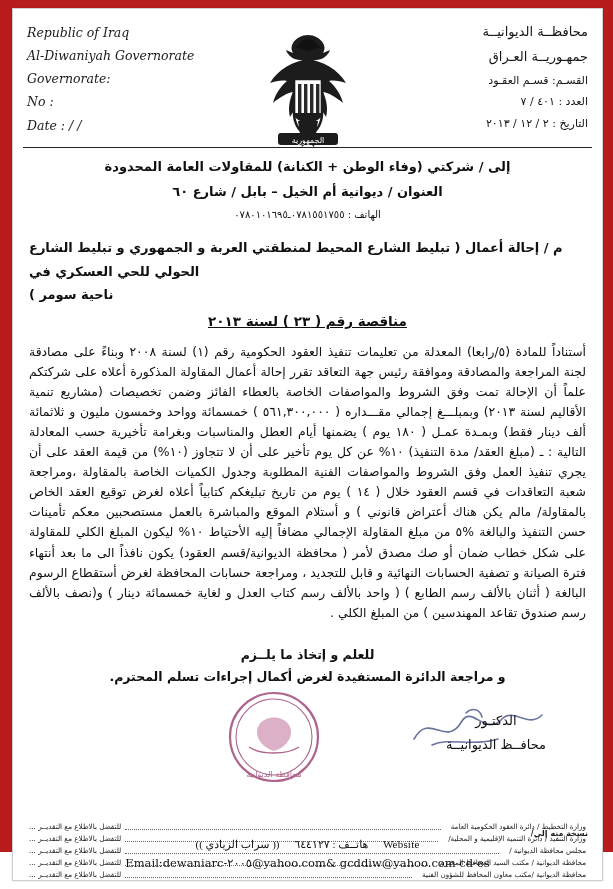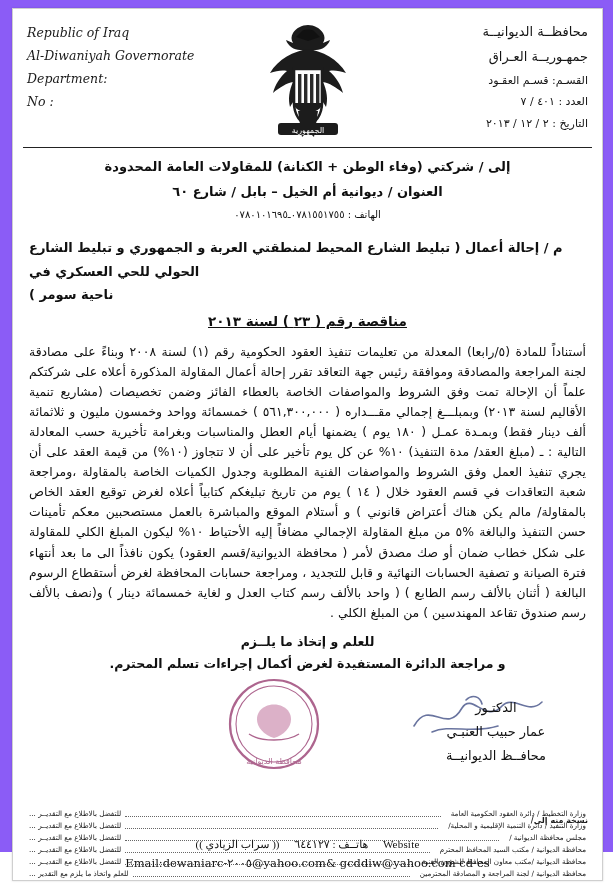--- a/index.html
+++ b/index.html
@@ -6,21 +6,21 @@
   body{
     width:613px;height:889px;
     background:#ffffff;
     font-family:"DejaVu Sans","Liberation Sans",sans-serif;
     color:#111;
     overflow:hidden;
   }
   .page{
     position:relative;
     width:613px;height:852px;
-    background:#8b5cf6;
+    background:#b91c1c;
   }
   .sheet{
     position:absolute;
     left:12px;top:8px;
     width:589px;height:871px;
     background:#ffffff;
     border:1px solid #cfcfcf;
     box-shadow:0 0 2px rgba(0,0,0,.15);
     overflow:hidden;
   }
@@ -46,21 +46,21 @@
     direction:rtl;text-align:right;
     font-size:13px;
     line-height:1.95;
     color:#141414;
   }
   .hdr-right .ln{white-space:nowrap;}
   .hdr-right .small{font-size:11px;}
 
   
   .emblem{
-    position:absolute;left:50%;top:4px;margin-left:-46px;
+    position:absolute;left:50%;top:14px;margin-left:-46px;
     width:92px;height:124px;text-align:center;
   }
   .emblem svg{display:block;}
 
   
   .body{
     direction:rtl;
     margin:6px 16px 0 16px;
     font-size:12.5px;
     line-height:1.72;
@@ -92,21 +92,21 @@
     letter-spacing:.5px;
   }
   .para{
     margin-top:8px;
     font-size:12.4px;
     line-height:1.62;
     text-align:justify;
     text-justify:inter-word;
   }
   .closing{
-    margin-top:8px;
+    margin-top:21px;
     text-align:center;
     font-size:12.5px;
     font-weight:bold;
     line-height:1.8;
   }
 
   
   .sig-area{
     position:relative;
     height:118px;
@@ -188,22 +188,23 @@
 <body>
 
 <div class="page">
   <div class="sheet">
 
     <div class="header">
 
       <div class="hdr-left">
         <div class="ln">Republic of Iraq</div>
         <div class="ln">Al-Diwaniyah Governorate</div>
-        <div class="ln">Department:</div>
+        <div class="ln">Governorate:</div>
         <div class="ln">No :</div>
+        <div class="ln">Date :          /        /</div>
       </div>
 
       <div class="emblem">
         <svg width="92" height="124" viewBox="0 0 92 124" xmlns="http://www.w3.org/2000/svg">
 
           <path d="M46 6 C40 6 34 9 31 14 C29 17 29 21 31 24 L24 21 C26 27 32 31 38 31 L46 31 Z" fill="#1c1c1c"></path>
           <path d="M46 6 C52 6 58 9 61 14 C63 17 63 21 61 24 L68 21 C66 27 60 31 54 31 L46 31 Z" fill="#1c1c1c"></path>
           <path d="M40 12 C42 10 50 10 52 12 L58 18 L46 22 L34 18 Z" fill="#111"></path>
 
           <path d="M46 30 C32 32 16 40 8 54 C14 52 20 51 25 52 C18 58 13 66 11 74 C18 68 25 64 31 63 C27 72 26 80 28 88 C33 79 39 73 46 70 Z" fill="#1c1c1c"></path>
@@ -262,21 +263,20 @@
       <svg class="handwrite" viewBox="0 0 150 60" xmlns="http://www.w3.org/2000/svg">
         <g fill="none" stroke="#1a2a6c" stroke-width="1.6" stroke-linecap="round">
           <path d="M12 40 C28 12 44 50 60 22 C70 6 84 38 100 20 C112 8 126 30 140 16"></path>
           <path d="M30 46 C48 38 70 48 96 40"></path>
           <path d="M64 14 C70 8 78 10 80 18"></path>
         </g>
       </svg>
 
       <div class="sig-text">
         <div class="ln">الدكتـور</div>
-        <div class="ln">عمار حبيب العنبـي</div>
         <div class="ln">محافــظ الديوانيــة</div>
       </div>
 
       <svg class="stamp" viewBox="0 0 190 112" xmlns="http://www.w3.org/2000/svg">
         <g opacity="0.72">
           <circle cx="95" cy="52" r="44" fill="none" stroke="#8e2a63" stroke-width="2.2"></circle>
           <circle cx="95" cy="52" r="38" fill="none" stroke="#8e2a63" stroke-width="1.1"></circle>
           <path d="M80 40 C86 30 104 30 110 40 C116 50 108 62 95 66 C82 62 74 50 80 40 Z" fill="#a63a74" opacity=".55"></path>
           <path d="M70 62 C82 70 108 70 120 62" fill="none" stroke="#8e2a63" stroke-width="1.4"></path>
           <text x="95" y="92" font-size="8" fill="#8e2a63" text-anchor="middle" font-family="DejaVu Sans, sans-serif">محافظة الديوانية</text>

